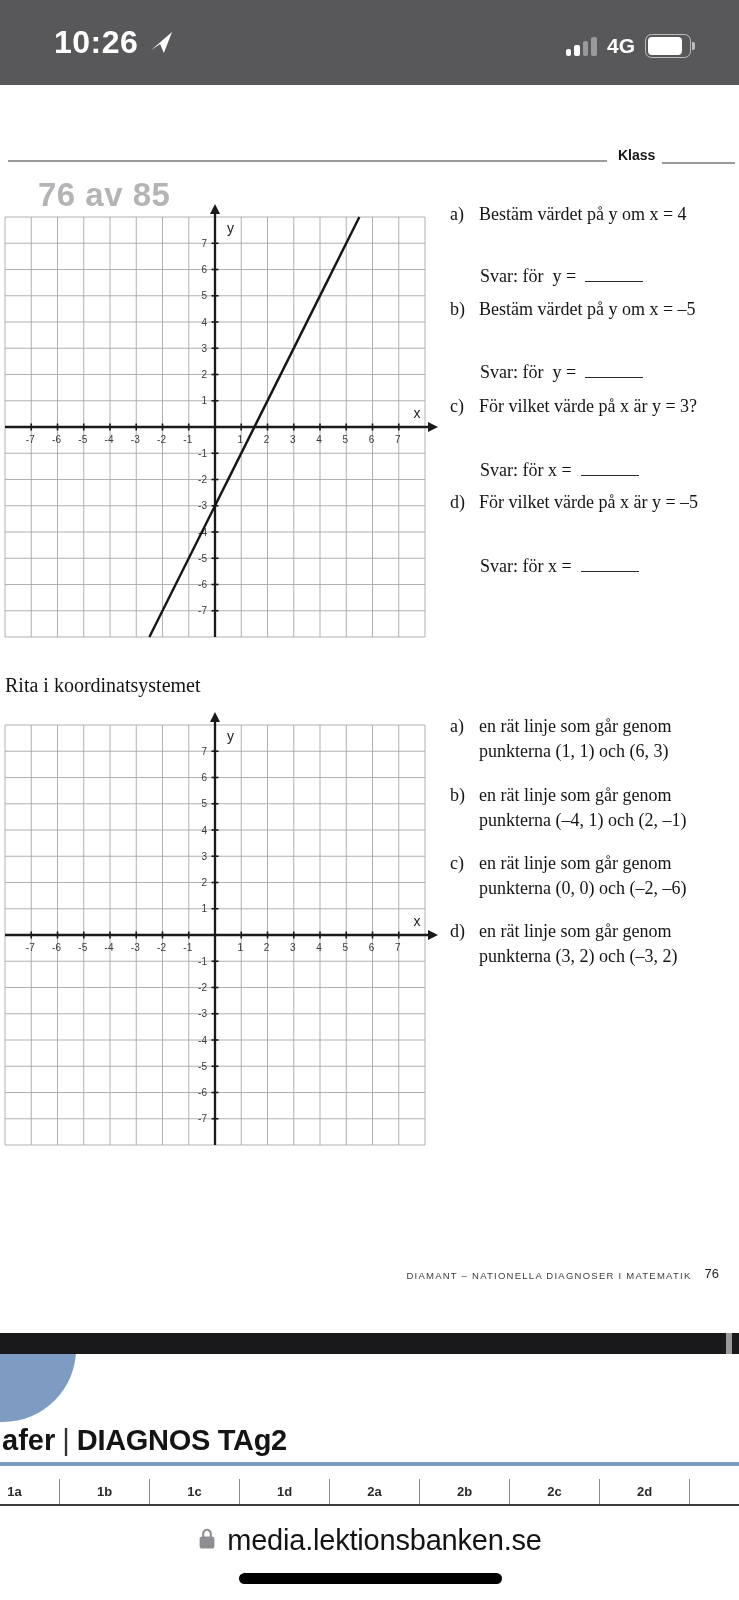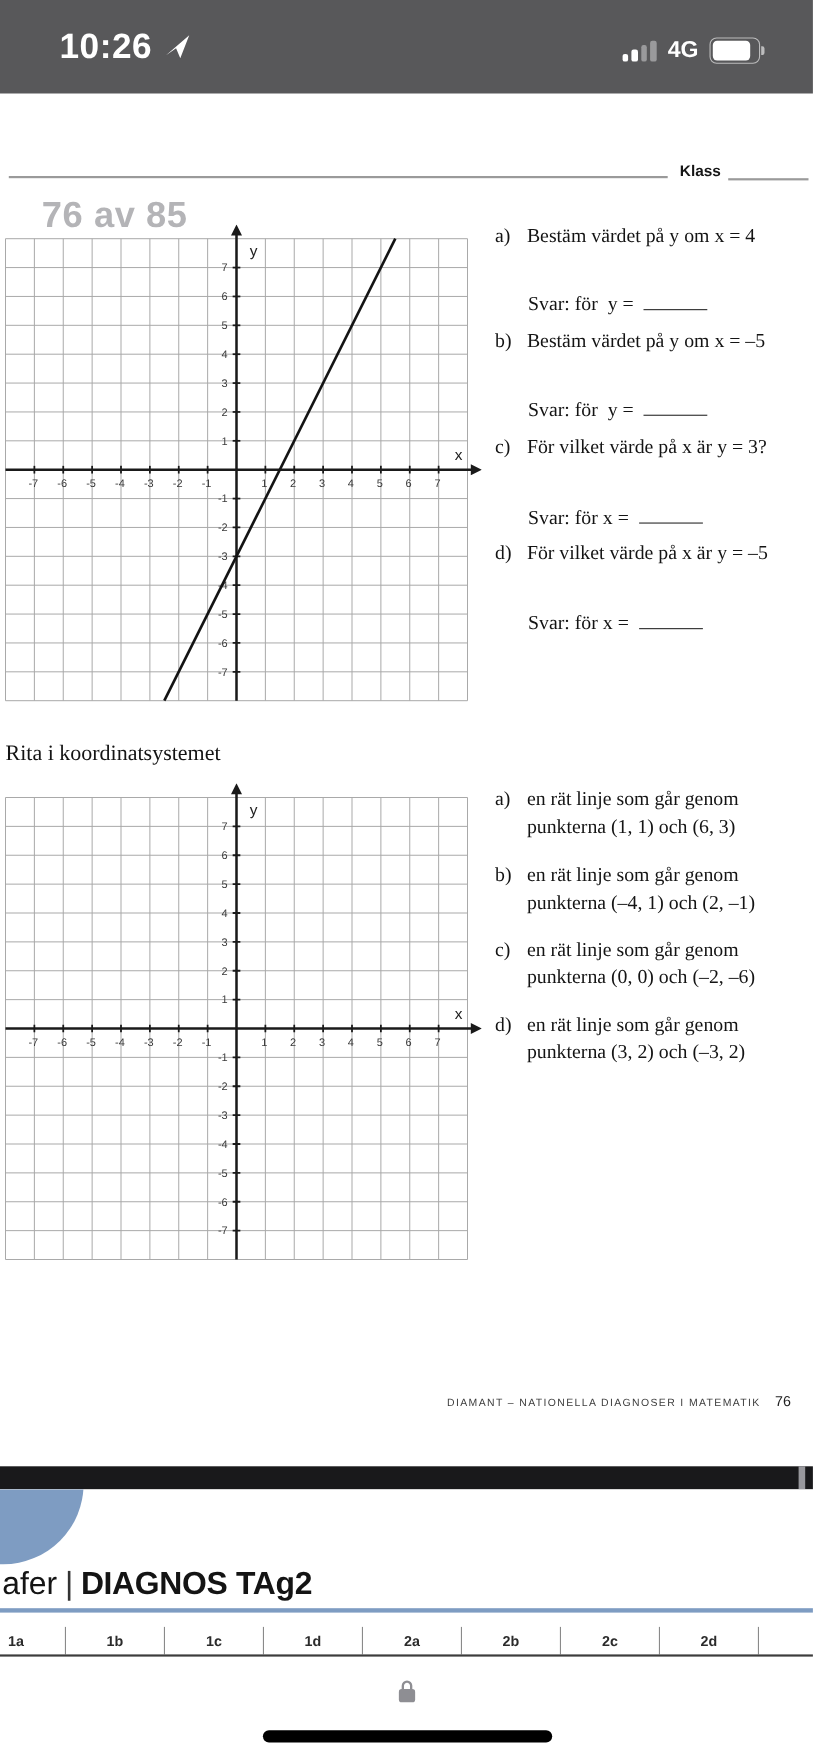--- a/index.html
+++ b/index.html
@@ -43,21 +43,21 @@
   .doc-footer{position:absolute;right:20px;top:1266px;display:flex;align-items:flex-end;}
   .doc-footer .caption{font-size:9.5px;letter-spacing:1.25px;color:#3d3d3d;text-transform:uppercase;}
   .doc-footer .pagenum{font-size:13px;color:#1f1f1f;margin-left:13px;}
 
   
   .sep-bar{position:absolute;left:0;top:1333px;width:739px;height:21px;background:#19191b;}
   .scroll-frag{position:absolute;left:726px;top:1333px;width:6px;height:21px;background:#98989d;}
   .next-page{position:absolute;left:0;top:1354px;width:739px;height:150px;overflow:hidden;background:#fff;}
   .blue-circle{position:absolute;left:-70px;top:-78px;width:146px;height:146px;border-radius:50%;background:#7e9cc2;}
   .np-title{position:absolute;left:2px;top:1424px;font-size:29px;color:#141414;white-space:nowrap;}
-  .np-title .pre{font-weight:400;margin-top:36px;}
+  .np-title .pre{font-weight:700;margin-top:36px;}
   .np-title .sep{font-weight:300;color:#333;margin:0 7px;}
   .np-title .main{font-weight:700;letter-spacing:-.3px;}
   .blue-rule{position:absolute;left:0;top:1462px;width:739px;height:4px;background:#7e9cc2;}
   .tab-row{position:absolute;left:-30px;top:1479px;width:810px;height:25px;display:flex;}
   .tab-cell{width:89px;flex:0 0 89px;display:flex;align-items:center;justify-content:center;
             border-right:1.5px solid #8a8a8a;font-size:13px;font-weight:700;color:#2b2b2b;}
   .tab-fill{flex:1;}
   .tab-bottom{position:absolute;left:0;top:1504px;width:739px;border-top:2px solid #3d3d3d;}
 
   
@@ -383,14 +383,15 @@
 </div>
 <div class="tab-bottom"></div>
 
 <div class="url-bar">
   <span>
     <svg width="20" height="23" viewBox="0 0 20 23">
       <path d="M6.2 10 V6.6 a3.8 3.8 0 0 1 7.6 0 V10" fill="none" stroke="#8e8e93" stroke-width="2.1"></path>
       <rect x="2.6" y="9.5" width="14.8" height="12" rx="2.6" fill="#8e8e93"></rect>
     </svg>
   </span>
+  <span class="url-text">media.lektionsbanken.se</span>
 </div>
 <div class="home-indicator"></div>
 
 </body></html>

